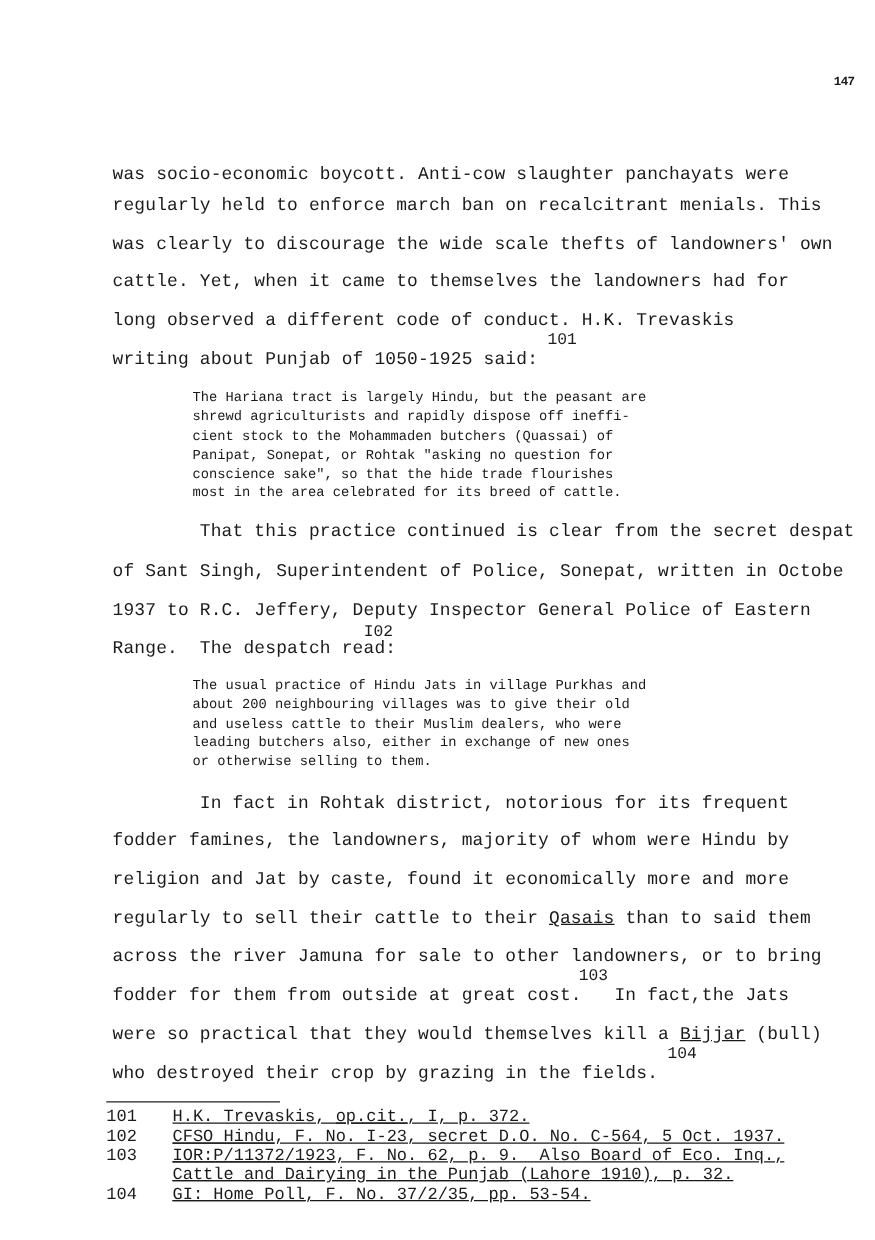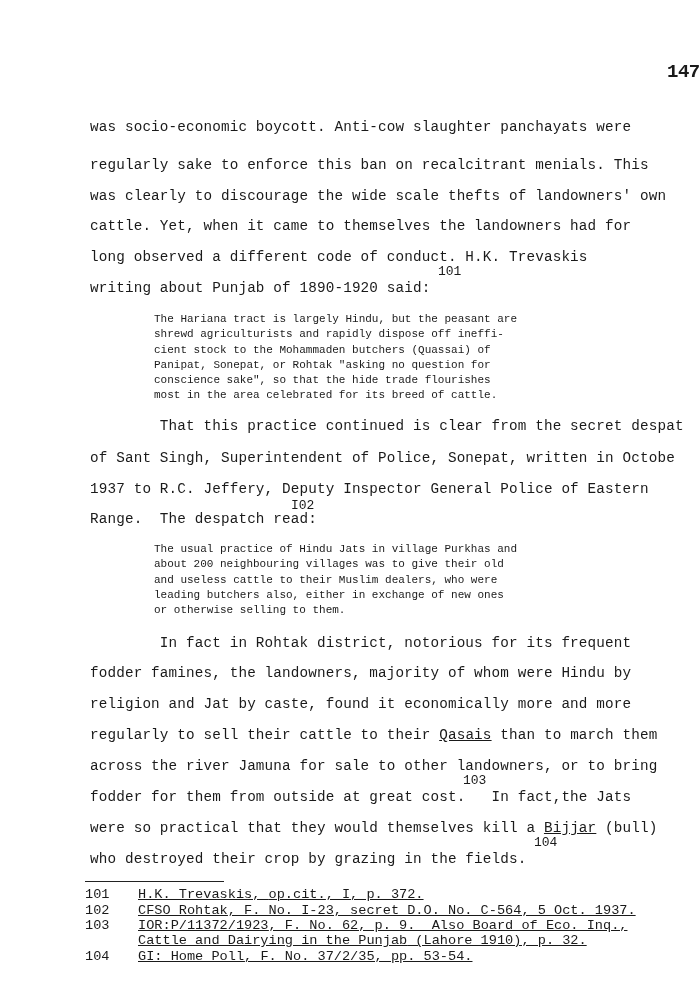--- a/index.html
+++ b/index.html
@@ -3,21 +3,21 @@
 <meta charset="utf-8">
 <style>
   html, body { margin: 0; padding: 0; background: #ffffff; }
   body {
     width: 700px; height: 992px; position: relative; overflow: hidden;
     font-family: "Liberation Mono", "DejaVu Sans Mono", monospace;
     color: #1a1a1a;
   }
   .page-number {
     position: absolute; top: 61px; left: 667px;
-    font-size: 19px; font-weight: bold; letter-spacing: -0.5px;
+    font-size: 10px; font-weight: bold; letter-spacing: -0.5px;
   }
   .line {
     position: absolute; left: 90px; font-size: 14.3px;
     white-space: nowrap; letter-spacing: 0.15px;
   }
   .quote-line {
     position: absolute; left: 154px; font-size: 11px;
     white-space: nowrap; letter-spacing: 0px; line-height: 15px;
   }
   .sup {
@@ -34,27 +34,27 @@
   .fn-num { left: 85px; }
   .fn-text { left: 138px; text-decoration: underline; }
 </style>
 </head>
 <body>
 
 <div>
 
   <div class="page-number">147</div>
 
-  <div class="line" style="top:119px">was socio-economic boycott.  Anti-cow slaughter panchayats were</div>
-  <div class="line" style="top:157px">regularly sake to enforce this ban on recalcitrant menials.  This</div>
+  <div class="line" style="top:132px">was socio-economic boycott.  Anti-cow slaughter panchayats were</div>
+  <div class="line" style="top:157px">regularly held to enforce march ban on recalcitrant menials.  This</div>
   <div class="line" style="top:188px">was clearly to discourage the wide scale thefts of landowners' own</div>
   <div class="line" style="top:218px">cattle.  Yet, when it came to themselves the landowners had for</div>
   <div class="line" style="top:249px">long observed a different code of conduct.  H.K. Trevaskis</div>
   <div class="sup" style="top:264px;left:438px">101</div>
-  <div class="line" style="top:280px">writing about Punjab of 1890-1920 said:</div>
+  <div class="line" style="top:280px">writing about Punjab of 1050-1925 said:</div>
 
   <div>
     <div class="quote-line" style="top:312px">The Hariana tract is largely Hindu, but the peasant are</div>
     <div class="quote-line" style="top:327px">shrewd  agriculturists and rapidly dispose off ineffi-</div>
     <div class="quote-line" style="top:343px">cient stock to the Mohammaden butchers (Quassai) of</div>
     <div class="quote-line" style="top:358px">Panipat, Sonepat, or Rohtak "asking no question for</div>
     <div class="quote-line" style="top:373px">conscience sake", so that the hide trade flourishes</div>
     <div class="quote-line" style="top:388px">most in the area celebrated for its breed of cattle.</div>
   </div>
 
@@ -68,36 +68,36 @@
     <div class="quote-line" style="top:542px">The usual practice of Hindu Jats in village Purkhas and</div>
     <div class="quote-line" style="top:557px">about 200 neighbouring villages was to give their old</div>
     <div class="quote-line" style="top:573px">and useless cattle to their Muslim dealers, who were</div>
     <div class="quote-line" style="top:588px">leading butchers also, either in exchange of new ones</div>
     <div class="quote-line" style="top:603px">or otherwise selling to them.</div>
   </div>
 
   <div class="line" style="top:635px;white-space:pre">        In fact in Rohtak district, notorious for its frequent</div>
   <div class="line" style="top:665px">fodder famines, the landowners, majority of whom were Hindu by</div>
   <div class="line" style="top:696px">religion and Jat by caste, found it economically more and more</div>
-  <div class="line" style="top:727px;white-space:pre"><span>regularly to sell their cattle to their </span><span class="u">Qasais</span><span> than to march them</span></div>
+  <div class="line" style="top:727px;white-space:pre"><span>regularly to sell their cattle to their </span><span class="u">Qasais</span><span> than to said them</span></div>
   <div class="line" style="top:758px">across the river Jamuna for sale to other landowners, or to bring</div>
   <div class="sup" style="top:773px;left:463px">103</div>
   <div class="line" style="top:789px;white-space:pre">fodder for them from outside at great cost.   In fact,the Jats</div>
   <div class="line" style="top:820px;white-space:pre"><span>were so practical that they would themselves kill a </span><span class="u">Bijjar</span><span> (bull)</span></div>
   <div class="sup" style="top:835px;left:534px">104</div>
   <div class="line" style="top:851px">who destroyed their crop by grazing in the fields.</div>
 
   <div class="fn-rule"></div>
 
   <div>
     <div class="fn fn-num" style="top:887px">101</div>
     <div class="fn fn-text" style="top:887px;white-space:pre"><span>H.K. Trevaskis, </span><span class="u">op.cit.</span><span>, I, p. 372.</span></div>
 
     <div class="fn fn-num" style="top:903px">102</div>
-    <div class="fn fn-text" style="top:903px;white-space:pre"><span></span><span class="u">CFSO Rohtak</span><span>, F. No. I-23, secret D.O. No. C-564, 5 Oct. 1937.</span></div>
+    <div class="fn fn-text" style="top:903px;white-space:pre"><span></span><span class="u">CFSO Hindu</span><span>, F. No. I-23, secret D.O. No. C-564, 5 Oct. 1937.</span></div>
 
     <div class="fn fn-num" style="top:918px">103</div>
     <div class="fn fn-text" style="top:918px;white-space:pre"><span></span><span class="u">IOR:P/11372/1923</span><span>, F. No. 62, p. 9.  Also Board of Eco. Inq.,</span></div>
     <div class="fn fn-text" style="top:933px;white-space:pre"><span class="u">Cattle and Dairying in the Punjab</span><span> (Lahore 1910), p. 32.</span></div>
 
     <div class="fn fn-num" style="top:949px">104</div>
     <div class="fn fn-text" style="top:949px;white-space:pre"><span></span><span class="u">GI: Home Poll</span><span>, F. No. 37/2/35, pp. 53-54.</span></div>
   </div>
 
 </div>

